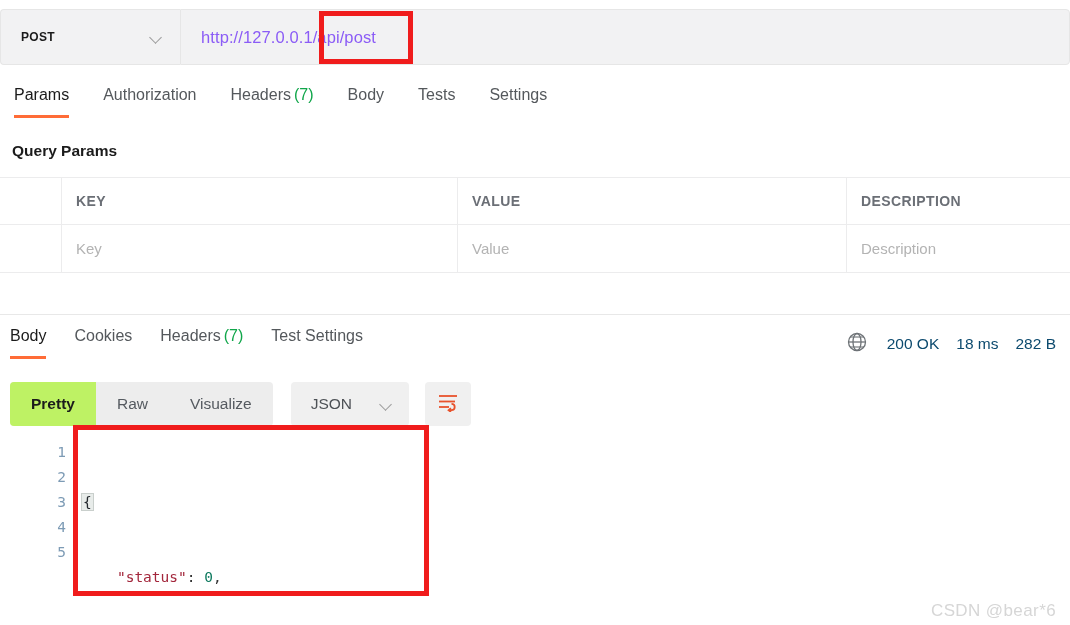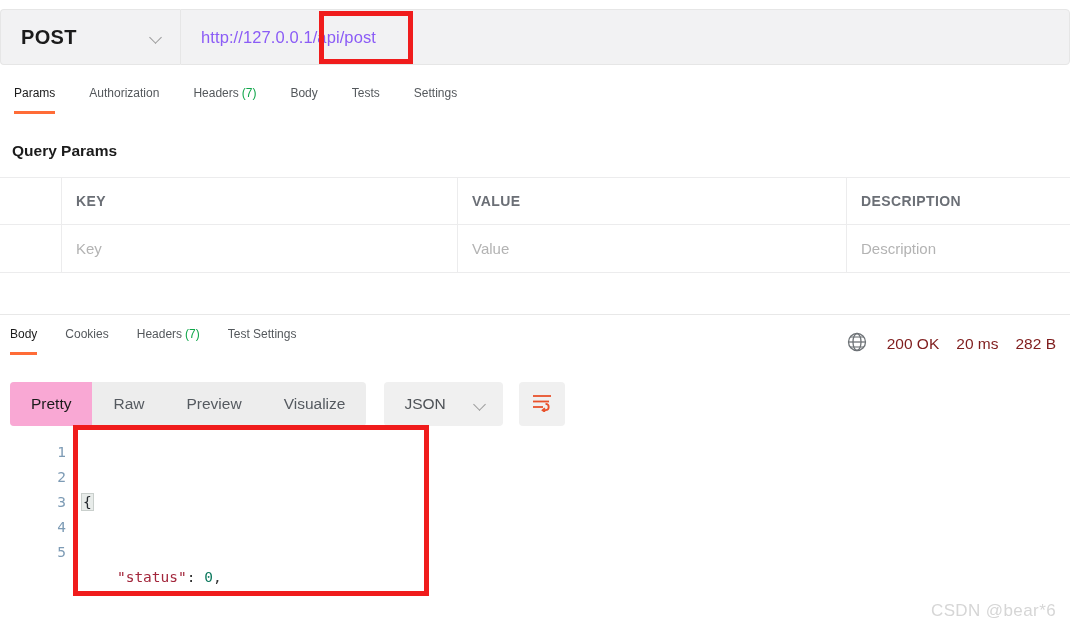--- a/index.html
+++ b/index.html
@@ -27,21 +27,21 @@
     background: #f2f2f3;
     border: 1px solid #e6e6e6;
     border-right: none;
     border-radius: 4px 0 0 4px;
     display: flex; align-items: center;
     justify-content: space-between;
     padding: 0 17px 0 20px;
     cursor: pointer;
   }
   .method-label {
-    font-size: 20px; font-weight: bold;
+    font-size: 12px; font-weight: bold;
     color: #1b1b1b; letter-spacing: .3px;
   }
   .chev {
     width: 13px; height: 8px; position: relative;
   }
   .chev::before {
     content: ""; position: absolute; left: 1px; top: 0;
     width: 8px; height: 8px;
     border-right: 1.6px solid #9a9a9a;
     border-bottom: 1.6px solid #9a9a9a;
@@ -72,21 +72,21 @@
 
   
   .req-tabs {
     position: absolute; left: 0; top: 84px;
     width: 1070px; height: 42px;
     display: flex; align-items: flex-start;
     padding-left: 14px;
   }
   .tab {
     position: relative;
-    font-size: 12px;
+    font-size: 16px;
     color: #54585c;
     padding: 2px 0 14px 0;
     margin-right: 34px;
     cursor: pointer;
     white-space: nowrap;
   }
   .tab.active { color: #1b1b1b; }
   .tab.active::after {
     content: ""; position: absolute;
     left: 0; right: 0; bottom: 0;
@@ -135,42 +135,42 @@
     width: 1070px; height: 42px;
     display: flex; align-items: flex-start;
     padding-left: 10px;
   }
   .res-tabs .tab { margin-right: 28px; }
 
   
   .status {
     position: absolute; right: 14px; top: 331px;
     display: flex; align-items: center;
-    font-size: 15.5px; color: #7f1d1d;
+    font-size: 15.5px; color: #0c4a6e;
   }
   .status .seg { margin-left: 17px; white-space: nowrap; }
   .globe { margin-right: 2px; display: block; }
 
   
   .fmt-bar {
     position: absolute; left: 10px; top: 382px;
     display: flex; align-items: center;
   }
   .seg-group {
     display: flex; align-items: stretch;
     background: #ededed; border-radius: 4px;
     height: 44px; overflow: hidden;
   }
   .seg-btn {
     display: flex; align-items: center;
     padding: 0 21px;
     font-size: 15.5px; color: #555a60;
     cursor: pointer; white-space: nowrap;
   }
-  .seg-btn.active { background: #f9a8d4; color: #1b1b1b; }
+  .seg-btn.active { background: #bef264; color: #1b1b1b; font-weight: bold; }
   .lang-select {
     margin-left: 18px;
     height: 44px; background: #f0f0f0; border-radius: 4px;
     display: flex; align-items: center; gap: 28px;
     padding: 0 16px 0 20px; cursor: pointer;
   }
   .lang-label { font-size: 15.5px; color: #4d5156; }
   .wrap-btn {
     margin-left: 16px;
     width: 46px; height: 44px;
@@ -281,34 +281,31 @@
     <span class="globe">
       <svg width="22" height="22" viewBox="0 0 22 22">
         <circle cx="11" cy="11" r="8.5" fill="none" stroke="#6e7377" stroke-width="1.3"></circle>
         <ellipse cx="11" cy="11" rx="4" ry="8.5" fill="none" stroke="#6e7377" stroke-width="1.3"></ellipse>
         <line x1="2.5" y1="11" x2="19.5" y2="11" stroke="#6e7377" stroke-width="1.3"></line>
         <line x1="4.2" y1="6" x2="17.8" y2="6" stroke="#6e7377" stroke-width="1.1"></line>
         <line x1="4.2" y1="16" x2="17.8" y2="16" stroke="#6e7377" stroke-width="1.1"></line>
       </svg>
     </span>
     <span class="seg">200 OK</span>
-    <span class="seg">20 ms</span>
+    <span class="seg">18 ms</span>
     <span class="seg">282 B</span>
   </div>
 
   <div class="fmt-bar">
     <div class="seg-group">
       <div class="seg-btn active">
         <span>Pretty</span>
       </div>
       <div class="seg-btn">
         <span>Raw</span>
-      </div>
-      <div class="seg-btn">
-        <span>Preview</span>
       </div>
       <div class="seg-btn">
         <span>Visualize</span>
       </div>
     </div>
 
     <div class="lang-select">
       <span class="lang-label">JSON</span>
       <span class="chev"></span>
     </div>

